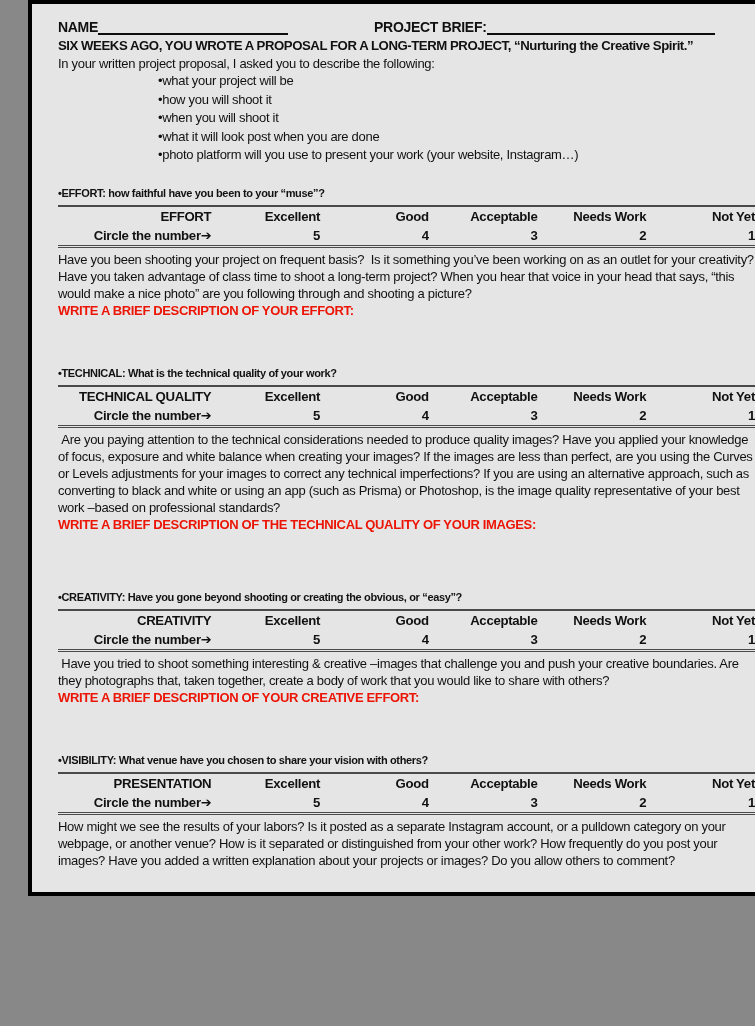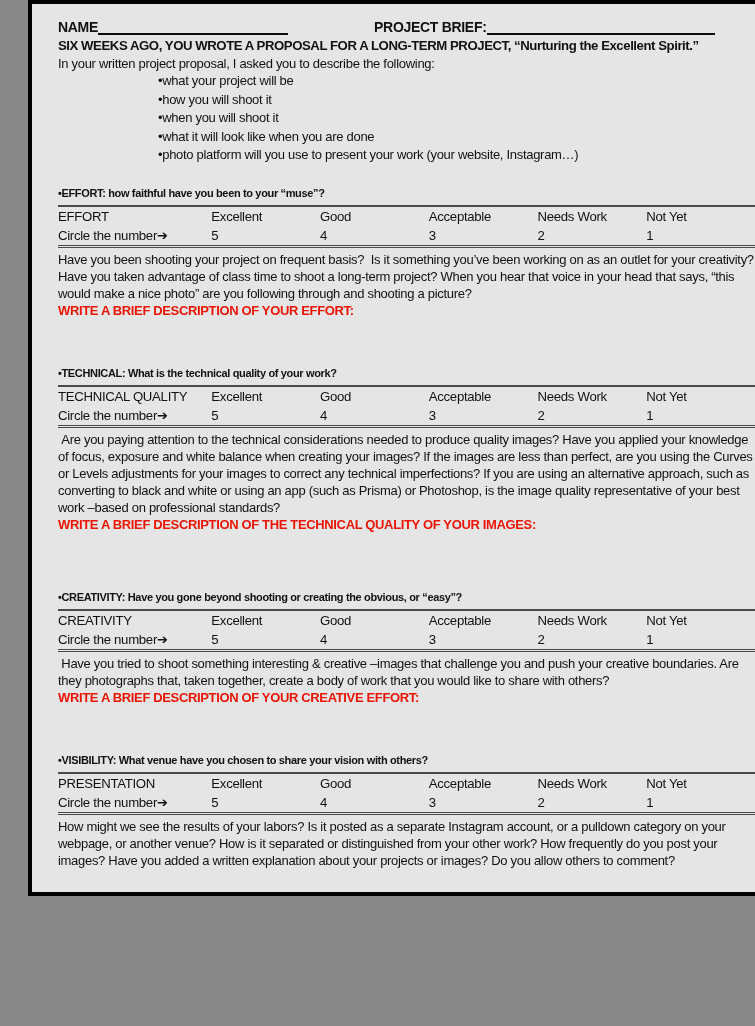--- a/index.html
+++ b/index.html
@@ -23,21 +23,21 @@
   .blank.project{width:228px;}
   .doc-title{font-weight:bold;font-size:13.2px;letter-spacing:-0.45px;line-height:18px;margin-top:2px;}
   .intro{font-size:13px;line-height:17px;}
   .bullets{margin-left:100px;}
   .bullet-line{font-size:13px;line-height:18.5px;}
   .notice{color:#ec1505;font-weight:bold;font-size:13px;line-height:17.5px;margin-top:4px;letter-spacing:-0.5px;}
   #sections{margin-top:20px;}
   .crit-head{font-weight:bold;font-size:11px;line-height:17px;letter-spacing:-0.35px;}
   table.rubric{width:100%;border-collapse:collapse;margin-top:3px;
     border-top:2px solid #4a4a4a;border-bottom:3px double #4a4a4a;}
-  table.rubric td{padding:0;text-align:left;font-weight:normal;font-size:13.2px;line-height:19px;letter-spacing:-0.3px;}
+  table.rubric td{padding:0;text-align:right;font-weight:bold;font-size:13.2px;line-height:19px;letter-spacing:-0.3px;}
   col.c0{width:22%;}
   col.cn{width:15.6%;}
   .arrow{font-family:"DejaVu Sans",sans-serif;font-size:13px;}
   .body{font-size:13px;line-height:17px;margin-top:3px;white-space:pre-wrap;}
   .prompt{color:#ec1505;font-weight:bold;font-size:13px;line-height:17px;letter-spacing:-0.35px;}
   .answer-space{width:100%;}
   section.s0 .answer-space{height:46px;}
   section.s1 .answer-space{height:56px;}
   section.s2 .answer-space{height:46px;}
   section.s3 .answer-space{height:56px;}
@@ -48,29 +48,29 @@
 <div class="page">
 
   <div class="name-row">
     <span>NAME</span>
       <span class="blank name"></span>
       <span class="gap"></span>
       <span>PROJECT BRIEF:</span>
       <span class="blank project"></span>
   </div>
 
-  <div class="doc-title">SIX WEEKS AGO, YOU WROTE A PROPOSAL FOR A LONG-TERM PROJECT, “Nurturing the Excellent Spirit.”</div>
+  <div class="doc-title">SIX WEEKS AGO, YOU WROTE A PROPOSAL FOR A LONG-TERM PROJECT, “Nurturing the Creative Spirit.”</div>
 
   <div class="intro">In your written project proposal, I asked you to describe the following:</div>
 
   <div class="bullets">
     <div class="bullet-line">•what your project will be</div>
     <div class="bullet-line">•how you will shoot it</div>
     <div class="bullet-line">•when you will shoot it</div>
-    <div class="bullet-line">•what it will look like when you are done</div>
+    <div class="bullet-line">•what it will look post when you are done</div>
     <div class="bullet-line">•photo platform will you use to present your work (your website, Instagram…)</div>
   </div>
 
 
   <div id="sections">
   <section class="crit s0">
     <div class="crit-head">•EFFORT: how faithful have you been to your “muse”?</div>
     <table class="rubric">
       <colgroup>
             <col class="c0">

